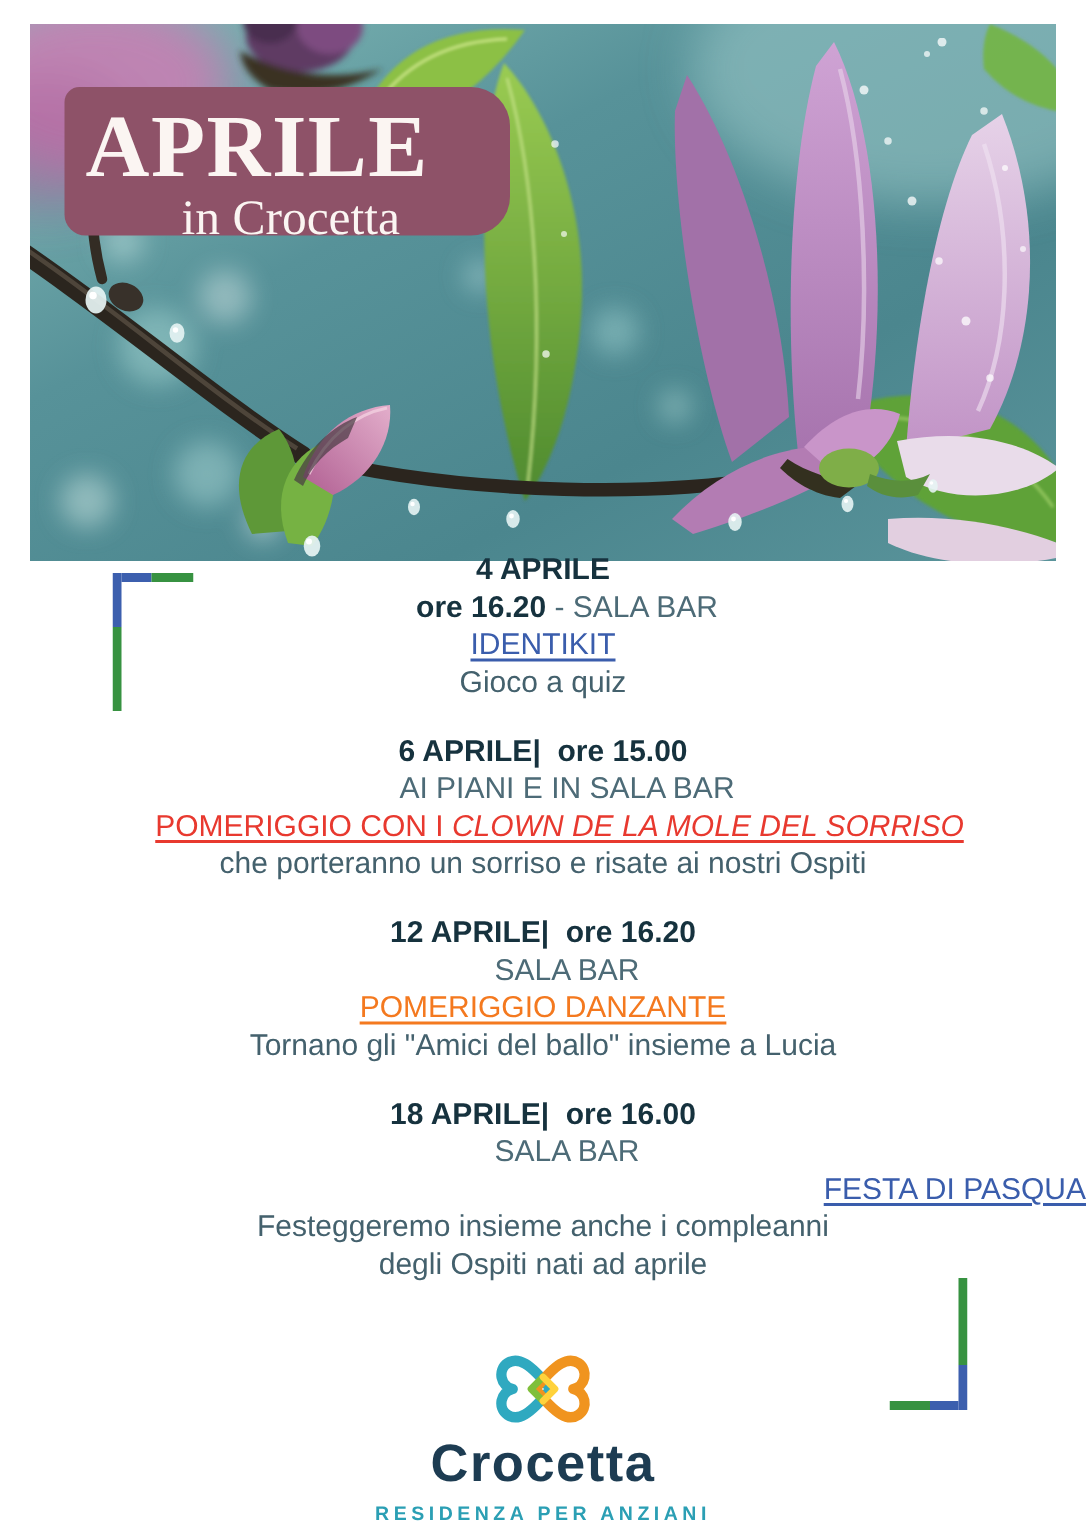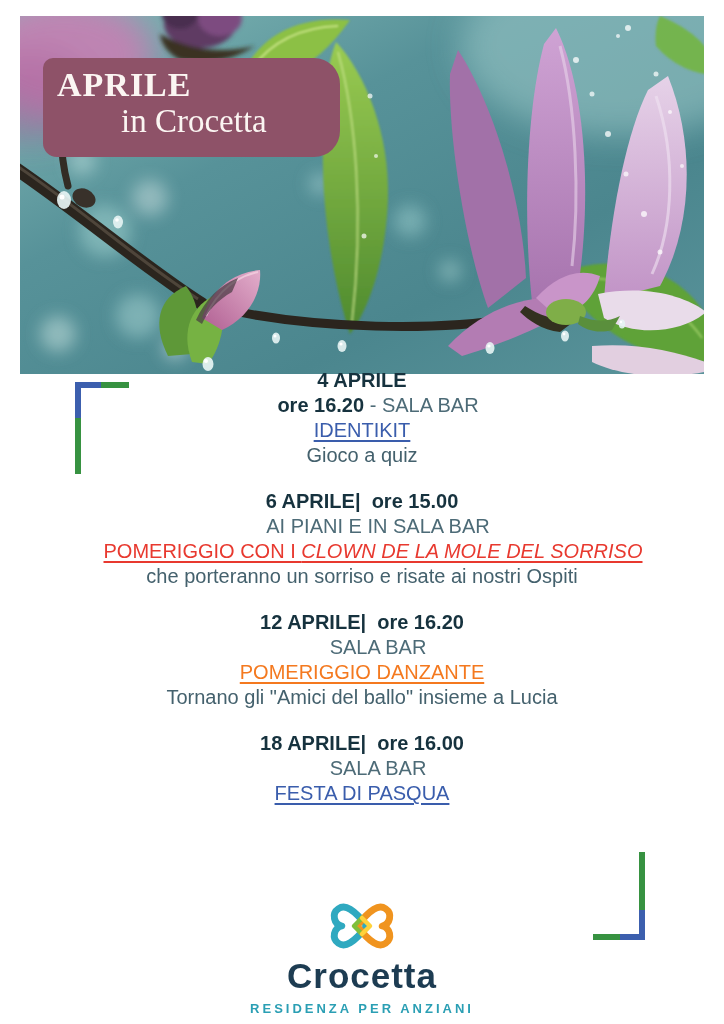--- a/index.html
+++ b/index.html
@@ -6,21 +6,21 @@
   body{font-family:"Liberation Sans",sans-serif;}
   .page{position:relative;width:724px;height:1024px;background:#fff;overflow:hidden;}
 
   
   .hero{position:absolute;left:20px;top:16px;width:684px;height:358px;overflow:hidden;}
   .hero svg{display:block;}
 
   .title-box{position:absolute;left:23px;top:42px;width:297px;height:99px;
              background:#8e5268;border-radius:10px 26px 26px 14px;
              color:#fbf5f2;font-family:"Liberation Serif","DejaVu Serif",serif;}
-  .title-box .t1{font-size:34px;font-weight:bold;line-height:1;margin:10px 0 0 14px;letter-spacing:1px;}
+  .title-box .t1{font-size:59px;font-weight:bold;line-height:1;margin:10px 0 0 14px;letter-spacing:1px;}
   .title-box .t2{font-size:33px;line-height:1;margin:3px 0 0 78px;}
 
   .corner{position:absolute;}
   .corner-tl{left:75px;top:382px;}
   .corner-br{left:593px;top:852px;}
 
   
   .events{position:absolute;left:0;top:368px;width:724px;text-align:center;}
   .event{margin-bottom:21px;font-size:20px;line-height:25px;color:#4d6b77;}
   .ev-heading{color:#16323e;font-weight:bold;white-space:pre-wrap;}
@@ -232,21 +232,25 @@
       <div class="ev-sub"><span>SALA BAR</span></div>
       <div class="ev-title" style="color: rgb(244, 121, 31); text-decoration-color: rgb(244, 121, 31);"><span>POMERIGGIO DANZANTE</span></div>
       <div class="ev-desc">
           <div>Tornano gli "Amici del ballo" insieme a Lucia</div>
         </div>
     </section>
 
     <section class="event">
       <div class="ev-heading"><span>18 APRILE|  ore 16.00</span></div>
       <div class="ev-sub"><span>SALA BAR</span></div>
-      <div class="ev-title" style="color: rgb(58, 93, 172); text-decoration-color: rgb(58, 93, 172);"><span>FESTA DI PASQUA</span></div>
+      <div class="ev-title" style="color: rgb(58, 93, 172); text-decoration-color: rgb(58, 93, 172); text-align: right;"><span>FESTA DI PASQUA</span></div>
+      <div class="ev-desc">
+          <div>Festeggeremo insieme anche i compleanni</div>
+          <div>degli Ospiti nati ad aprile</div>
+        </div>
     </section>
   </main>
 
   <footer class="footer">
     <svg width="72" height="58" viewBox="0 0 72 58">
       <g fill="none" stroke-linejoin="round" stroke-linecap="round">
         <path transform="translate(25,29) rotate(-90) scale(1.15)" stroke="#2fa9c0" stroke-width="6" d="M 0,-8 C -1.5,-15 -11,-17 -15,-11 C -19,-5 -15,2 0,14 C 15,2 19,-5 15,-11 C 11,-17 1.5,-15 0,-8 Z"></path>
         <path transform="translate(47,29) rotate(90) scale(1.15)" stroke="#f0941f" stroke-width="6" d="M 0,-8 C -1.5,-15 -11,-17 -15,-11 C -19,-5 -15,2 0,14 C 15,2 19,-5 15,-11 C 11,-17 1.5,-15 0,-8 Z"></path>
         <path d="M 36 21 L 28 29 L 36 37" stroke="#7fbf3a" stroke-width="4.5"></path>
         <path d="M 36 21 L 44 29 L 36 37" stroke="#ffd23b" stroke-width="4.5"></path>

